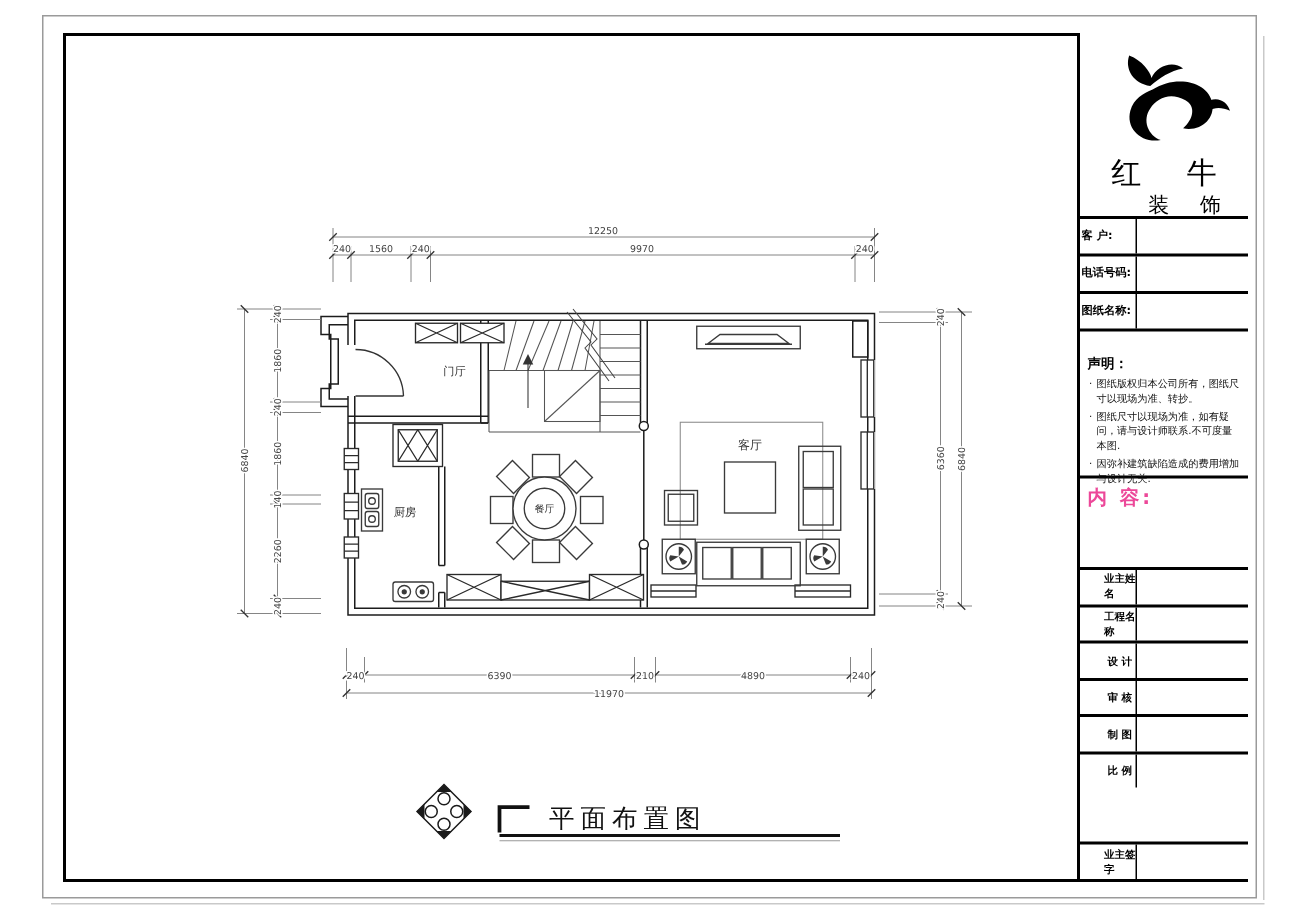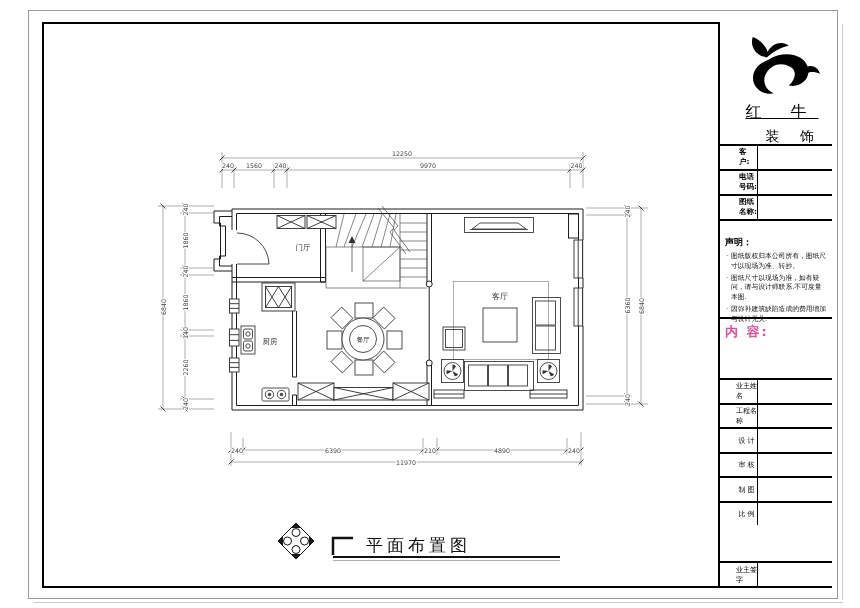--- a/index.html
+++ b/index.html
@@ -10,36 +10,36 @@
   .edge-shadow-b{position:absolute;left:34px;top:602px;width:809px;height:1px;background:#c9c9c9;}
   .inner-border{position:absolute;left:42px;top:22px;width:790px;height:566px;border:2.5px solid #000;box-sizing:border-box;}
   .plan-svg{position:absolute;left:0;top:0;width:860px;height:608px;}
 
   
   .tblock{position:absolute;left:718px;top:22px;width:114px;height:566px;box-sizing:border-box;
     border-left:2.5px solid #000;background:#fff;display:flex;flex-direction:column;}
   .tb-logo{height:138px;position:relative;}
   .bull-svg{position:absolute;left:14px;top:8px;width:86px;height:72px;}
   .brand1{position:absolute;left:0;top:80px;width:100%;text-align:center;
-    font-family:"DejaVu Serif","Liberation Serif",serif;font-size:16px;letter-spacing:12px;color:#000;text-indent:12px;text-decoration:underline;}
+    font-family:"DejaVu Serif","Liberation Serif",serif;font-size:20px;letter-spacing:12px;color:#000;text-indent:12px;}
   .brand2{position:absolute;right:10px;top:106px;
     font-family:"DejaVu Serif","Liberation Serif",serif;font-size:14px;letter-spacing:8px;color:#000;}
   .tb-row{border-top:2px solid #000;display:flex;align-items:stretch;}
   .tb-row.info{height:26px;}
-  .tb-row .lbl{width:38px;display:flex;align-items:center;padding-left:19px;font-size:7.5px;font-weight:bold;color:#000;
+  .tb-row .lbl{width:38px;display:flex;align-items:center;padding-left:1px;font-size:7.5px;font-weight:bold;color:#000;
     border-right:1.5px solid #000;box-sizing:border-box;}
   .tb-row .val{flex:1;}
   .tb-statement{border-top:2px solid #000;height:98px;padding:4px 4px 0 5px;box-sizing:border-box;}
   .st-head{font-size:9px;font-weight:bold;margin-bottom:3px;color:#000;margin-top:11px;}
   .note{font-size:6.8px;line-height:1.45;color:#111;margin-bottom:2px;position:relative;padding-left:6px;}
   .note::before{content:"·";position:absolute;left:1px;top:0;}
   .tb-content{border-top:2px solid #000;height:68px;padding:4px 5px;box-sizing:border-box;
     font-size:13px;font-weight:bold;letter-spacing:2px;color:#ec4899;}
   .tb-row.sign{height:25.5px;}
-  .tb-row.sign .lbl{font-weight:normal;font-size:7px;justify-content:center;padding-left:16px;}
+  .tb-row.sign .lbl{font-weight:bold;font-size:7px;justify-content:center;padding-left:16px;}
   .tb-row.sign:last-child{border-bottom:2px solid #000;margin-top:36px;}
 </style>
 </head>
 <body>
 
 <div class="paper">
   <div class="outer-border"></div>
   <div class="edge-shadow-r"></div>
   <div class="edge-shadow-b"></div>
   <div class="inner-border"></div>

